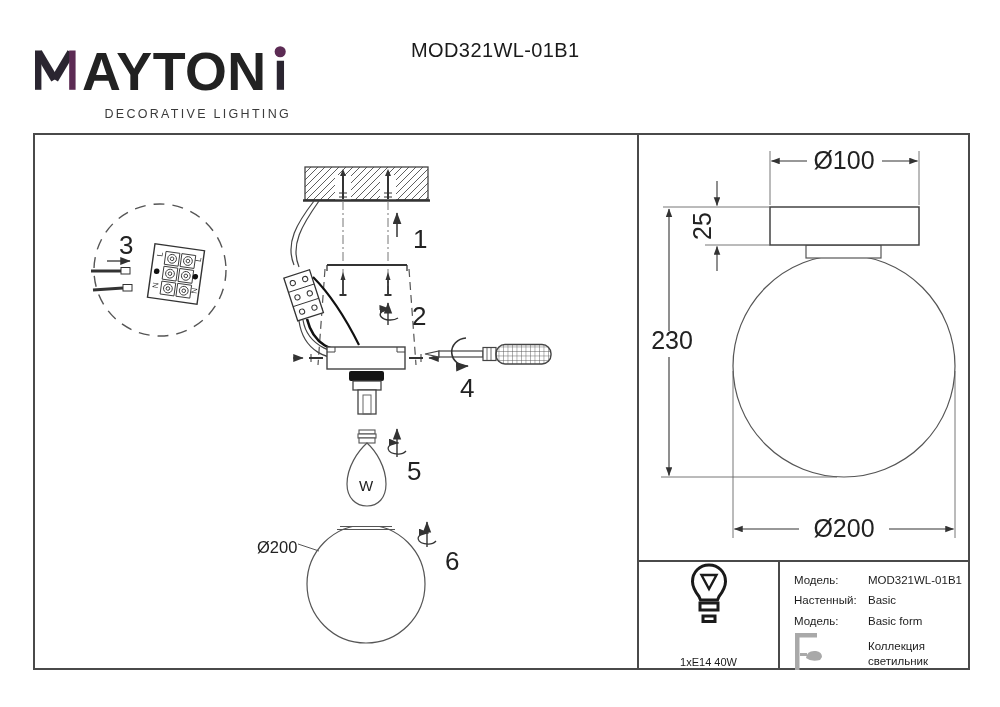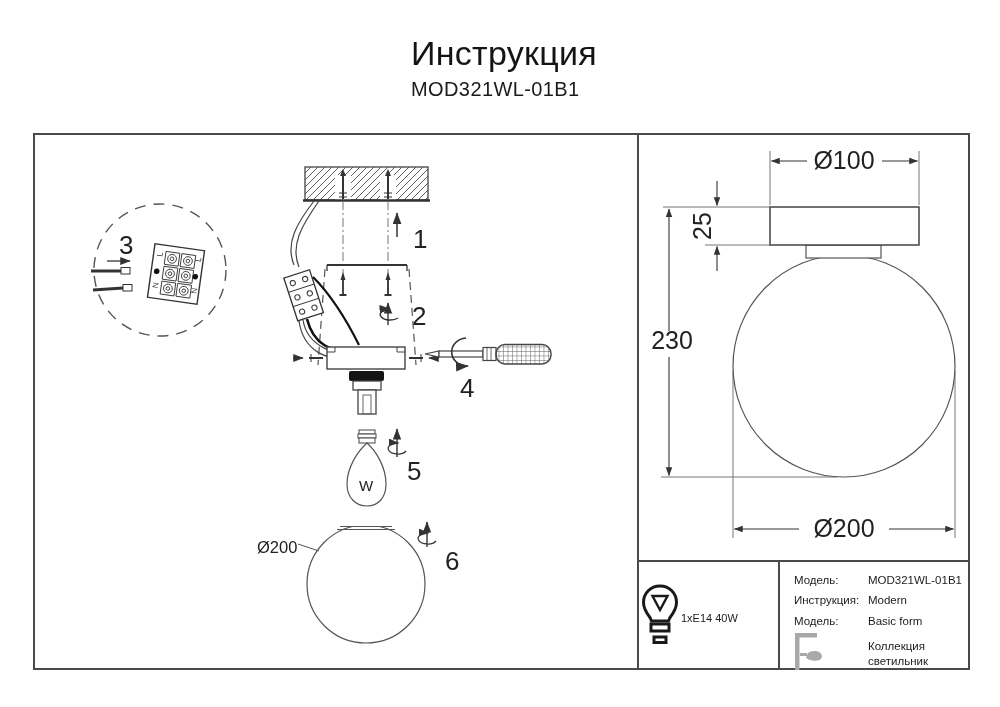--- a/index.html
+++ b/index.html
@@ -21,36 +21,51 @@
   .panel-right{flex:1;position:relative;border-radius:13px;}
 
   svg text{font-family:"Liberation Sans",sans-serif;fill:#222;}
   .stepnum{font-size:26px;}
   .dimtxt{font-size:25px;}
 
   
   .infobox{position:absolute;left:0;top:425px;width:100%;height:108px;
     border-top:2px solid #4a4a4a;box-sizing:border-box;display:flex;}
   .cell-bulb{width:141px;border-right:2px solid #4a4a4a;box-sizing:border-box;
-    display:flex;flex-direction:row;align-items:center;justify-content:flex-start;}
+    display:flex;flex-direction:column;align-items:center;justify-content:space-between;}
   .lamp-spec{font-size:11px;color:#1c1c1c;margin-top:6px;}
   .cell-specs{flex:1;padding:11px 0 0 14px;box-sizing:border-box;}
   .spec-row{display:grid;grid-template-columns:72px 1fr;margin-bottom:6px;
     font-size:11.5px;color:#1c1c1c;line-height:1.25;}
   .spec-row .val{padding-left:2px;}
   .spec-row.with-icon{margin-top:-2px;align-items:center;}
 </style>
 </head>
 <body>
 
 <div class="page">
 
+  <div class="logo">
+    <svg width="258" height="62" viewBox="0 0 302 72">
+      <g>
+        <rect x="0" y="12" width="7.5" height="46" fill="#2a2530"></rect>
+        <line x1="4" y1="14" x2="23" y2="46" stroke="#2a2530" stroke-width="9"></line>
+        <line x1="23" y1="46" x2="42" y2="14" stroke="#2a2530" stroke-width="9"></line>
+        <rect x="40" y="12" width="7.5" height="46" fill="#5c2b54"></rect>
+      </g>
+      <text x="55" y="58" font-size="63" font-weight="bold" letter-spacing="0.5" fill="#2a2530">AYTON</text>
+      <g>
+        <rect x="283" y="24" width="8.5" height="34" fill="#2a2530"></rect>
+        <circle cx="287" cy="13.5" r="6.5" fill="#5c2b54"></circle>
+      </g>
+    </svg>
+    <div class="tagline">DECORATIVE LIGHTING</div>
+  </div>
 
   <div class="title-block">
-    <h1>Инструкция</h1>
     <div class="model">MOD321WL-01B1</div>
   </div>
 
   <div class="main-box">
 
     <div class="panel-left">
       <svg width="602" height="533" viewBox="0 0 602 533">
         <defs>
           <marker id="arrL" markerWidth="9" markerHeight="7" refX="7.5" refY="3" orient="auto">
             <path d="M0,0 L8,3 L0,6 Z" fill="#333"></path>
@@ -280,22 +295,22 @@
             <rect x="15" y="54" width="12" height="5.5" fill="none" stroke="#1a1a1a" stroke-width="3"></rect>
           </svg>
           <div class="lamp-spec">1xE14 40W</div>
         </div>
         <div class="cell-specs">
           <div class="spec-row">
             <span>Модель:</span>
             <span class="val">MOD321WL-01B1</span>
           </div>
           <div class="spec-row">
-            <span>Инструкция:</span>
-            <span class="val">Modern</span>
+            <span>Настенный:</span>
+            <span class="val">Basic</span>
           </div>
           <div class="spec-row">
             <span>Модель:</span>
             <span class="val">Basic form</span>
           </div>
           <div class="spec-row with-icon">
             <span>
               <svg width="30" height="40" viewBox="0 0 30 40">
                 <rect x="1" y="1" width="22" height="4.5" fill="#a9a9a9"></rect>
                 <rect x="1" y="1" width="4.5" height="37" fill="#a9a9a9"></rect>

